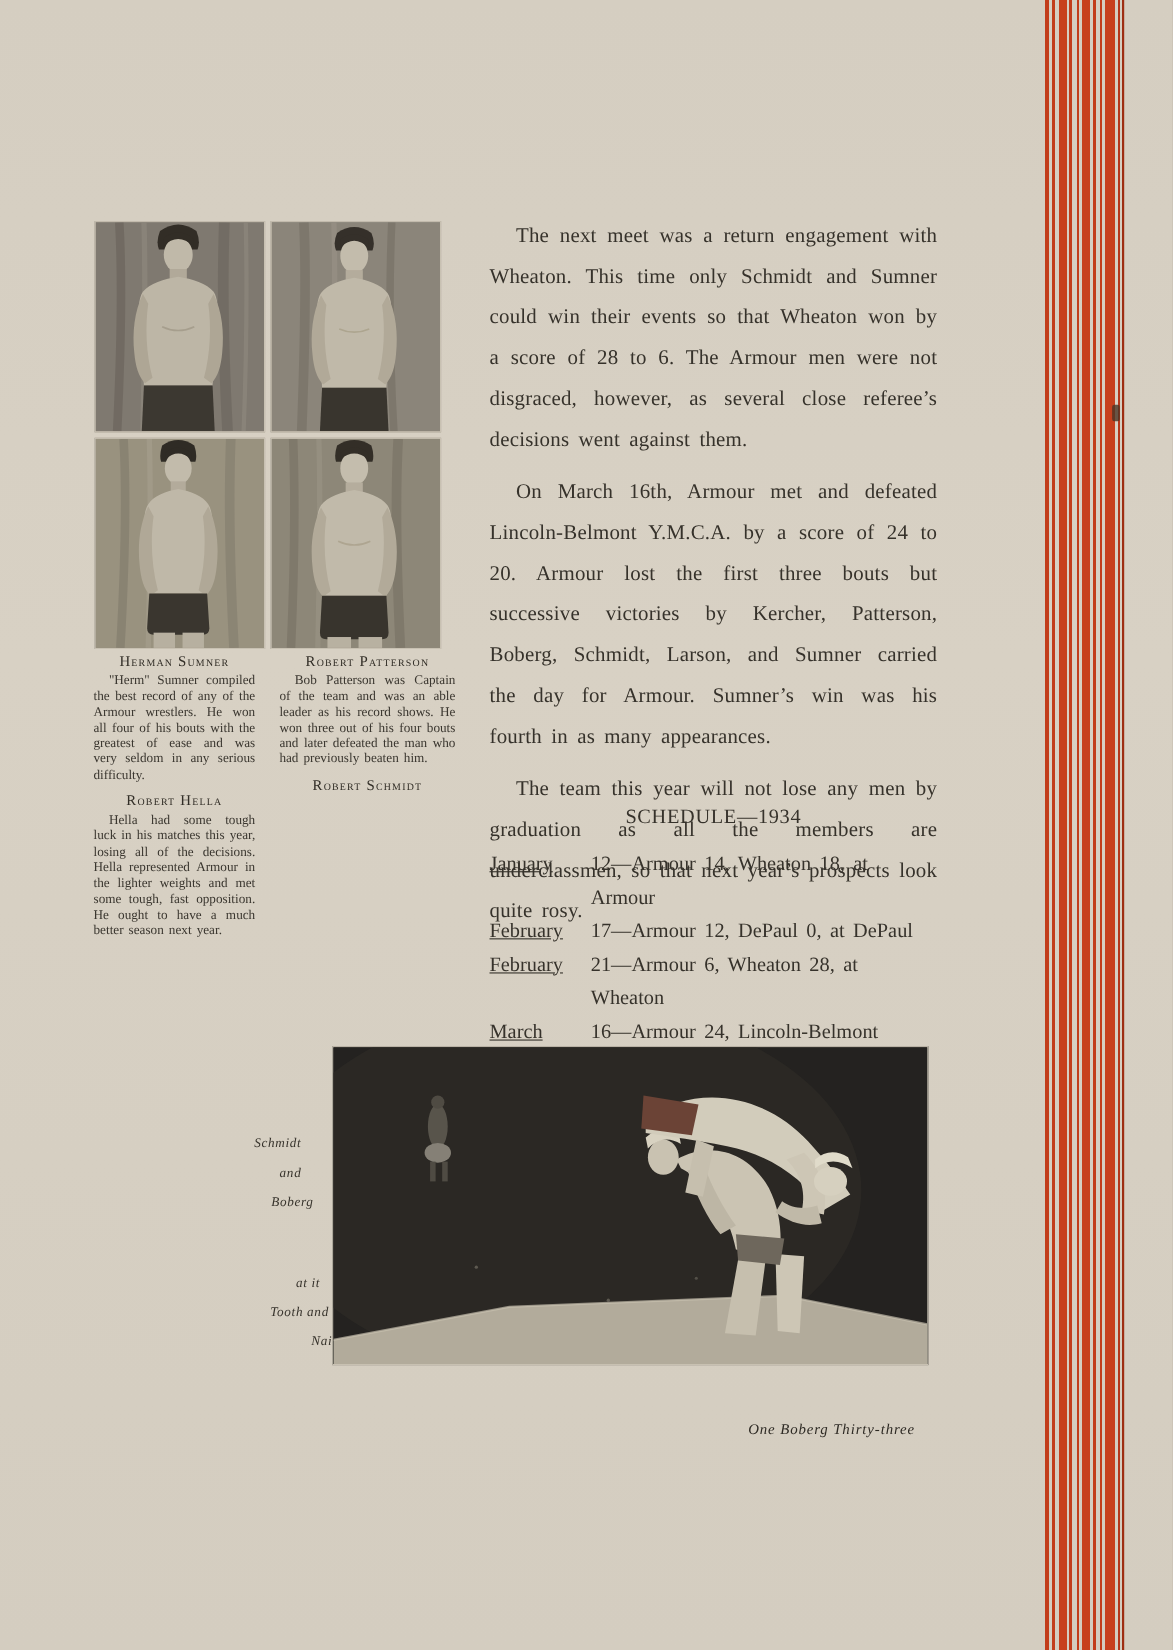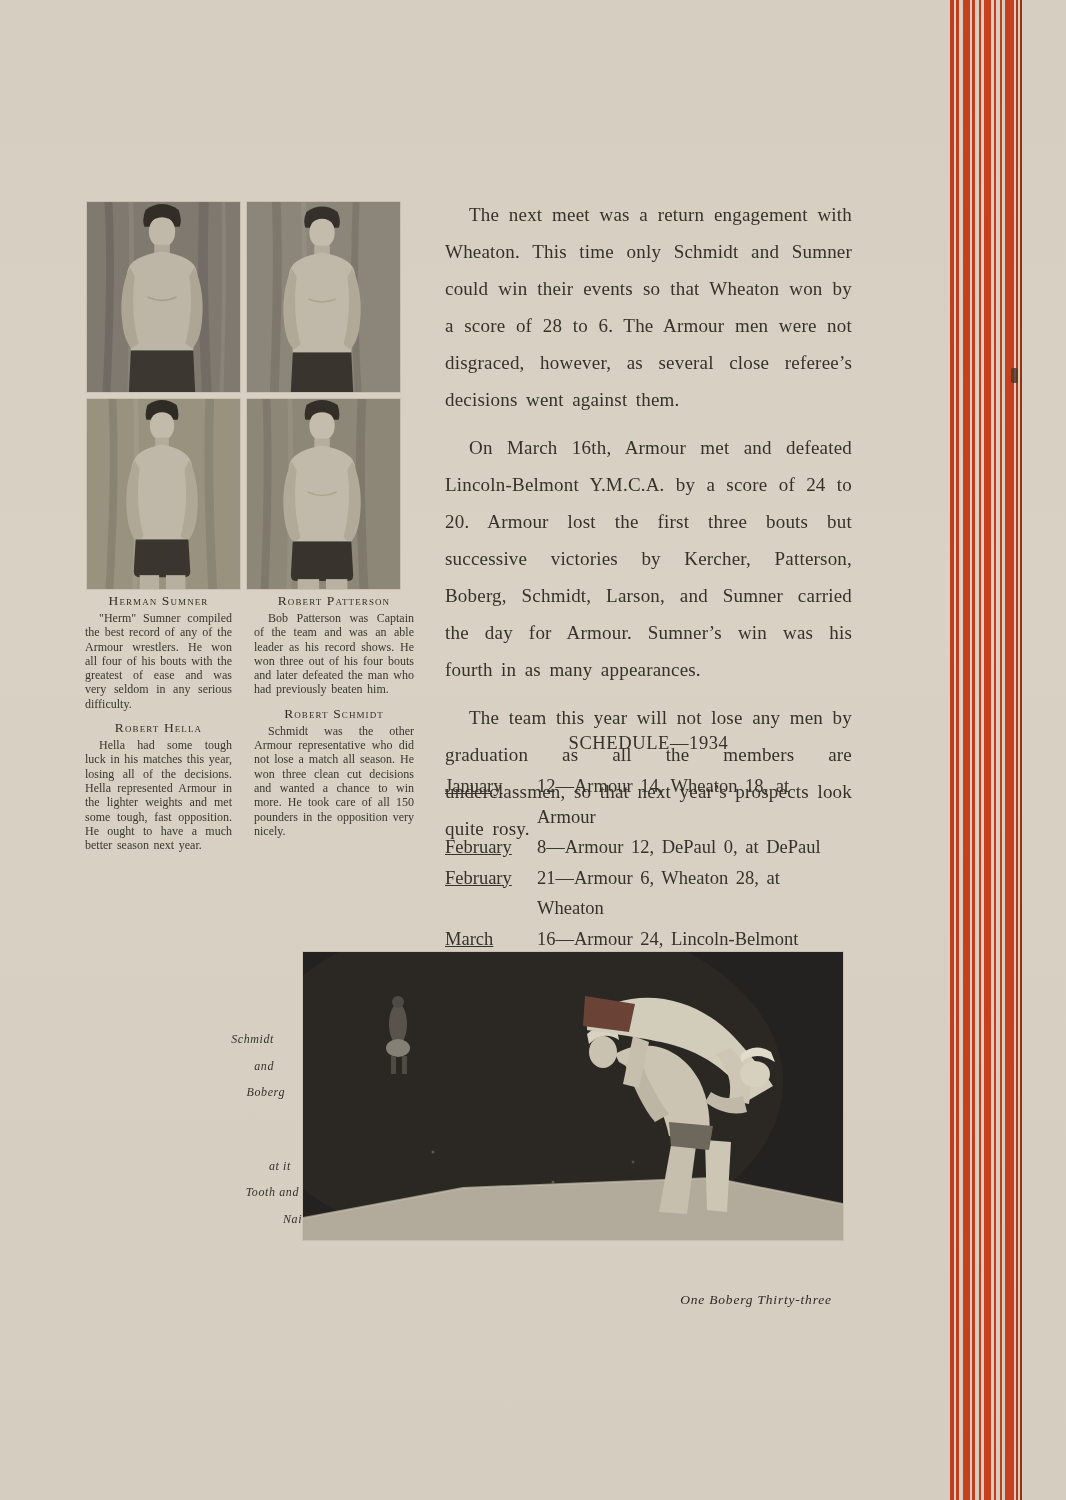--- a/index.html
+++ b/index.html
@@ -173,39 +173,38 @@
     <div class="bio-col1">
       <h3 class="bio-name">Herman Sumner</h3>
       <p class="bio-text">"Herm" Sumner compiled the best record of any of the Armour wrestlers. He won all four of his bouts with the greatest of ease and was very seldom in any serious difficulty.</p>
       <h3 class="bio-name">Robert Hella</h3>
       <p class="bio-text">Hella had some tough luck in his matches this year, losing all of the decisions. Hella represented Armour in the lighter weights and met some tough, fast opposition. He ought to have a much better season next year.</p>
     </div>
     <div class="bio-col2">
       <h3 class="bio-name">Robert Patterson</h3>
       <p class="bio-text">Bob Patterson was Captain of the team and was an able leader as his record shows. He won three out of his four bouts and later defeated the man who had previously beaten him.</p>
       <h3 class="bio-name">Robert Schmidt</h3>
-      <p class="bio-text">Schmidt was the other Armour representative who did not lose a match all season. He won three clean cut decisions and wanted a chance to win more. He took care of all 150 pounders in the opposition very nicely.</p>
     </div>
   </div>
 
   <div class="article">
     <p>The next meet was a return engagement with Wheaton. This time only Schmidt and Sumner could win their events so that Wheaton won by a score of 28 to 6. The Armour men were not disgraced, however, as several close referee’s decisions went against them.</p>
     <p>On March 16th, Armour met and defeated Lincoln-Belmont Y.M.C.A. by a score of 24 to 20. Armour lost the first three bouts but successive victories by Kercher, Patterson, Boberg, Schmidt, Larson, and Sumner carried the day for Armour. Sumner’s win was his fourth in as many appearances.</p>
     <p>The team this year will not lose any men by graduation as all the members are underclassmen, so that next year’s prospects look quite rosy.</p>
   </div>
 
   <div class="schedule">
     <div class="schedule-title">SCHEDULE—1934</div>
     <div class="schedule-row">
       <span class="sched-month">January</span>
       <span class="sched-rest">12—Armour 14, Wheaton 18, at Armour</span>
     </div>
     <div class="schedule-row">
       <span class="sched-month">February</span>
-      <span class="sched-rest">8—Armour 12, DePaul 0, at DePaul</span>
+      <span class="sched-rest">17—Armour 12, DePaul 0, at DePaul</span>
     </div>
     <div class="schedule-row">
       <span class="sched-month">February</span>
       <span class="sched-rest">21—Armour 6, Wheaton 28, at Wheaton</span>
     </div>
     <div class="schedule-row">
       <span class="sched-month">March</span>
       <span class="sched-rest">16—Armour 24, Lincoln-Belmont Y.M.C.A.</span>
     </div>
     <div class="sched-cont">20, at Lincoln-Belmont</div>

